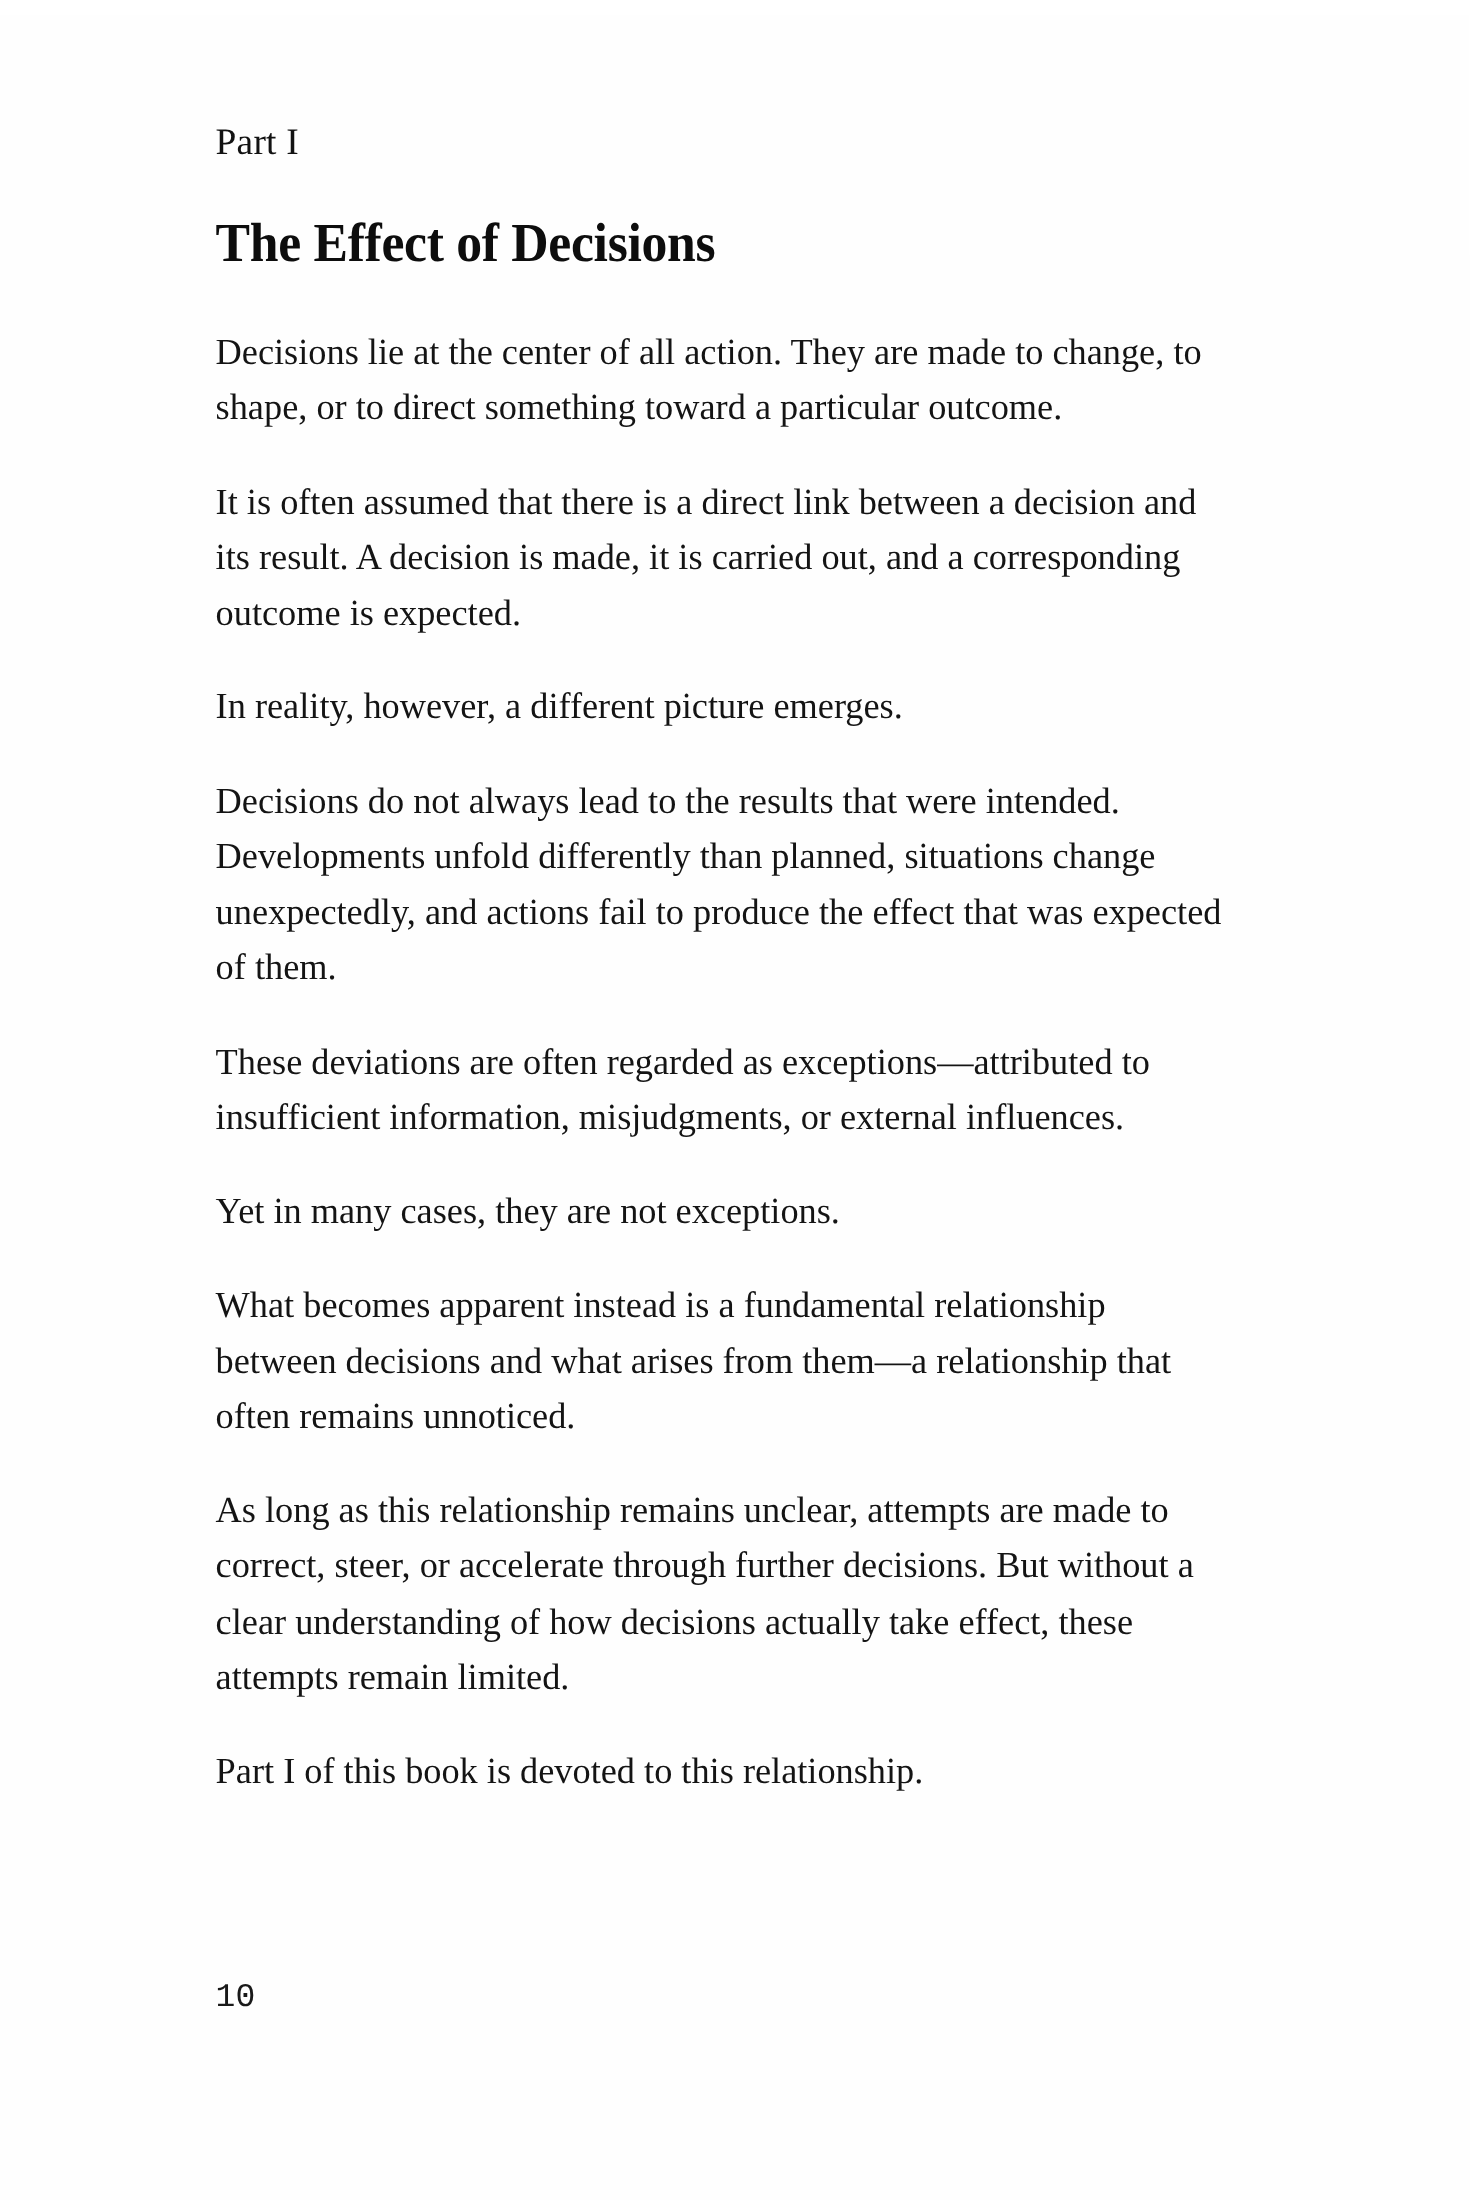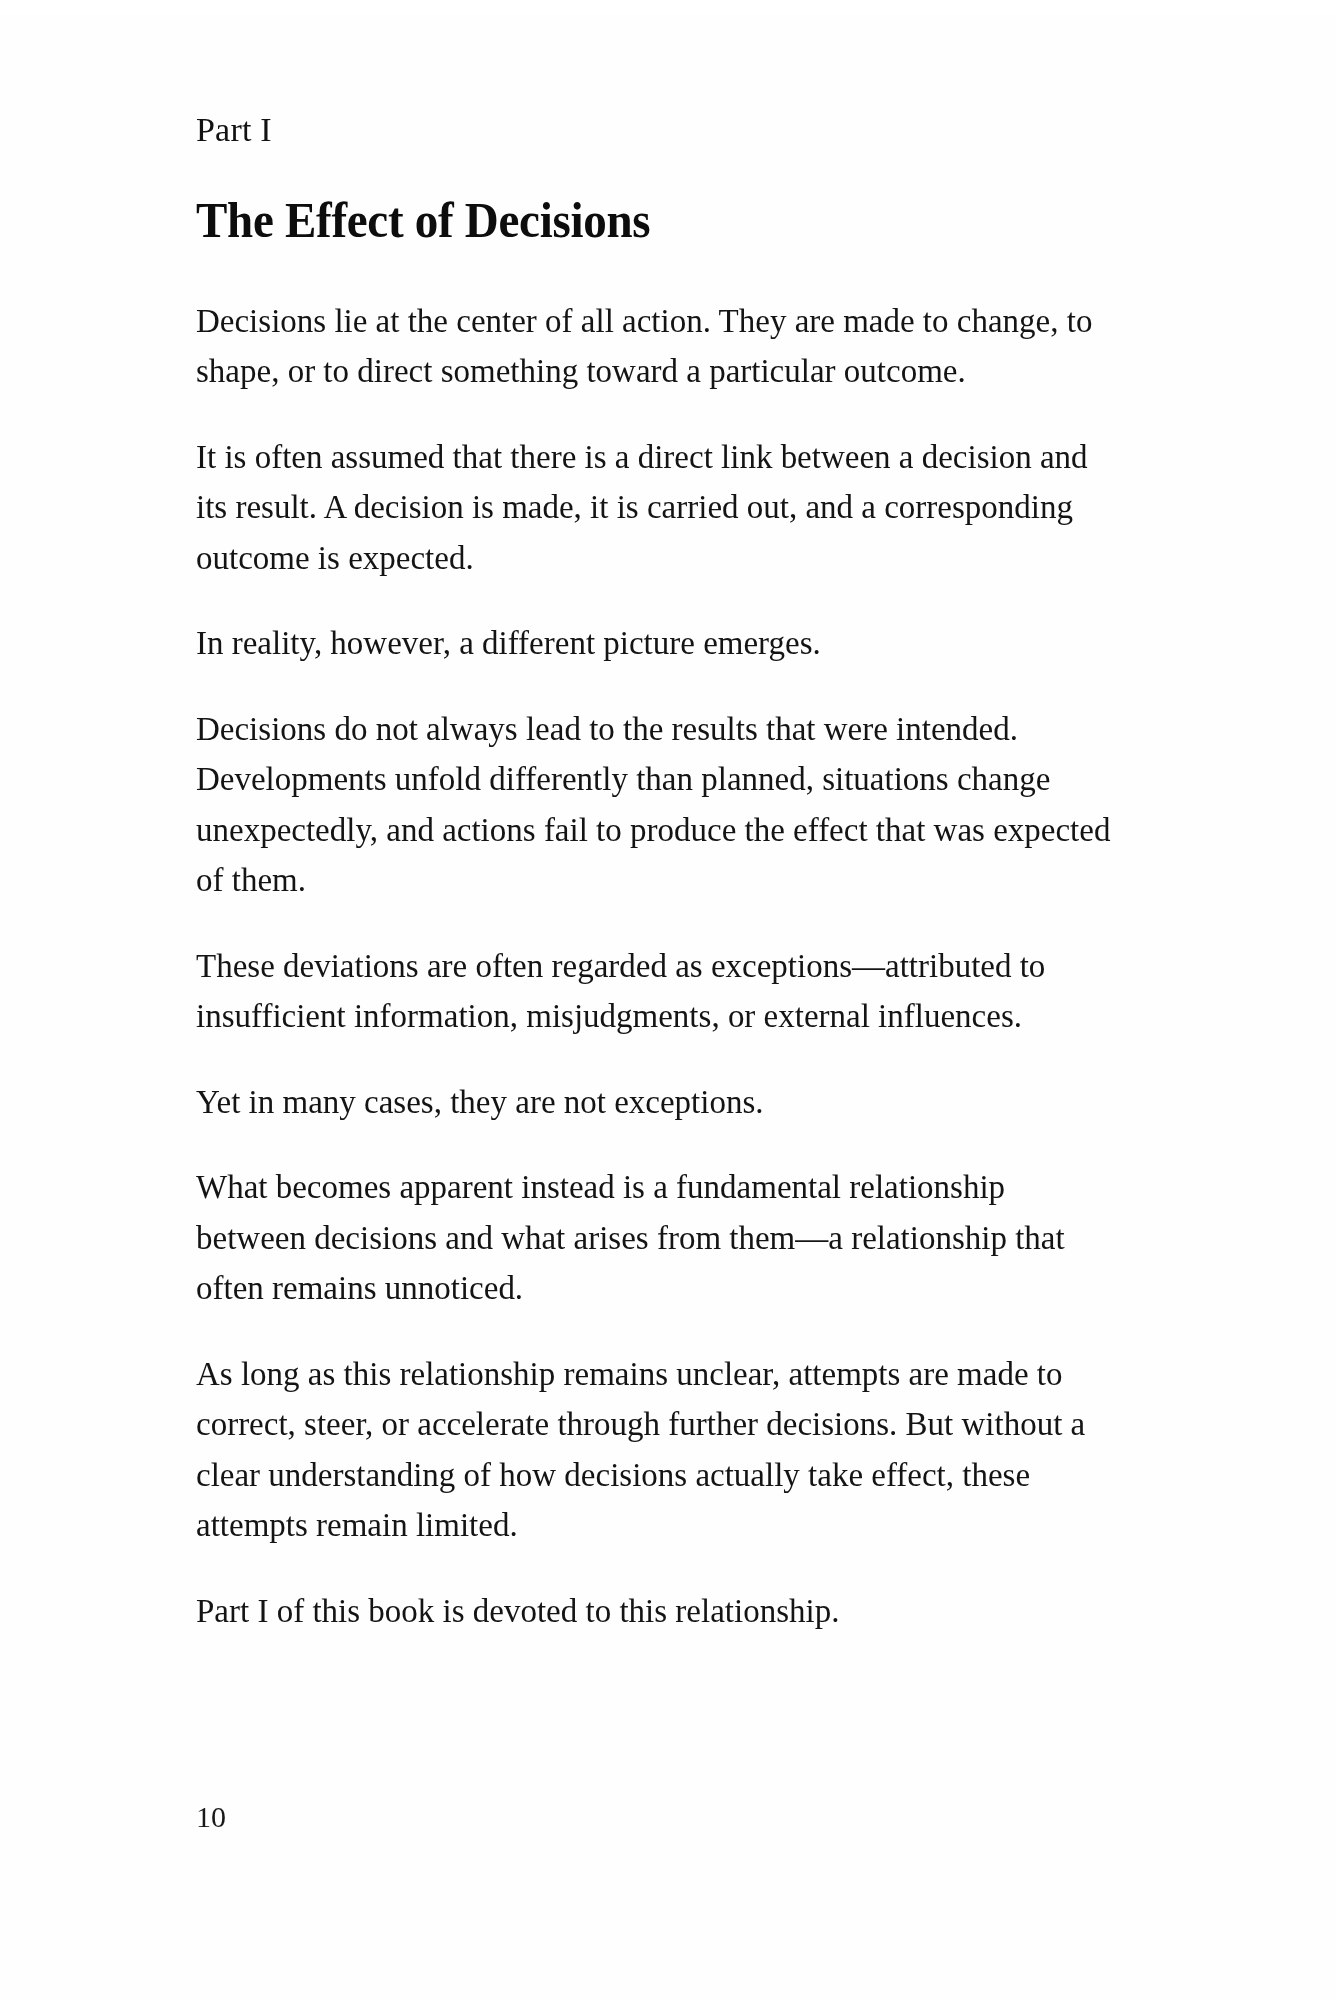--- a/index.html
+++ b/index.html
@@ -63,21 +63,21 @@
   }
 
   .body-paragraph:last-of-type {
     margin-bottom: 0;
   }
 
   .page-number {
     position: absolute;
     left: 196px;
     top: 1788px;
-    font-family: Liberation Serif, serif;
+    font-family: Liberation Mono, monospace;
     font-size: 30px;
     line-height: 1;
     color: #191919;
   }
 </style>
 </head>
 <body>
 
 <div class="page">
   <div class="content">

